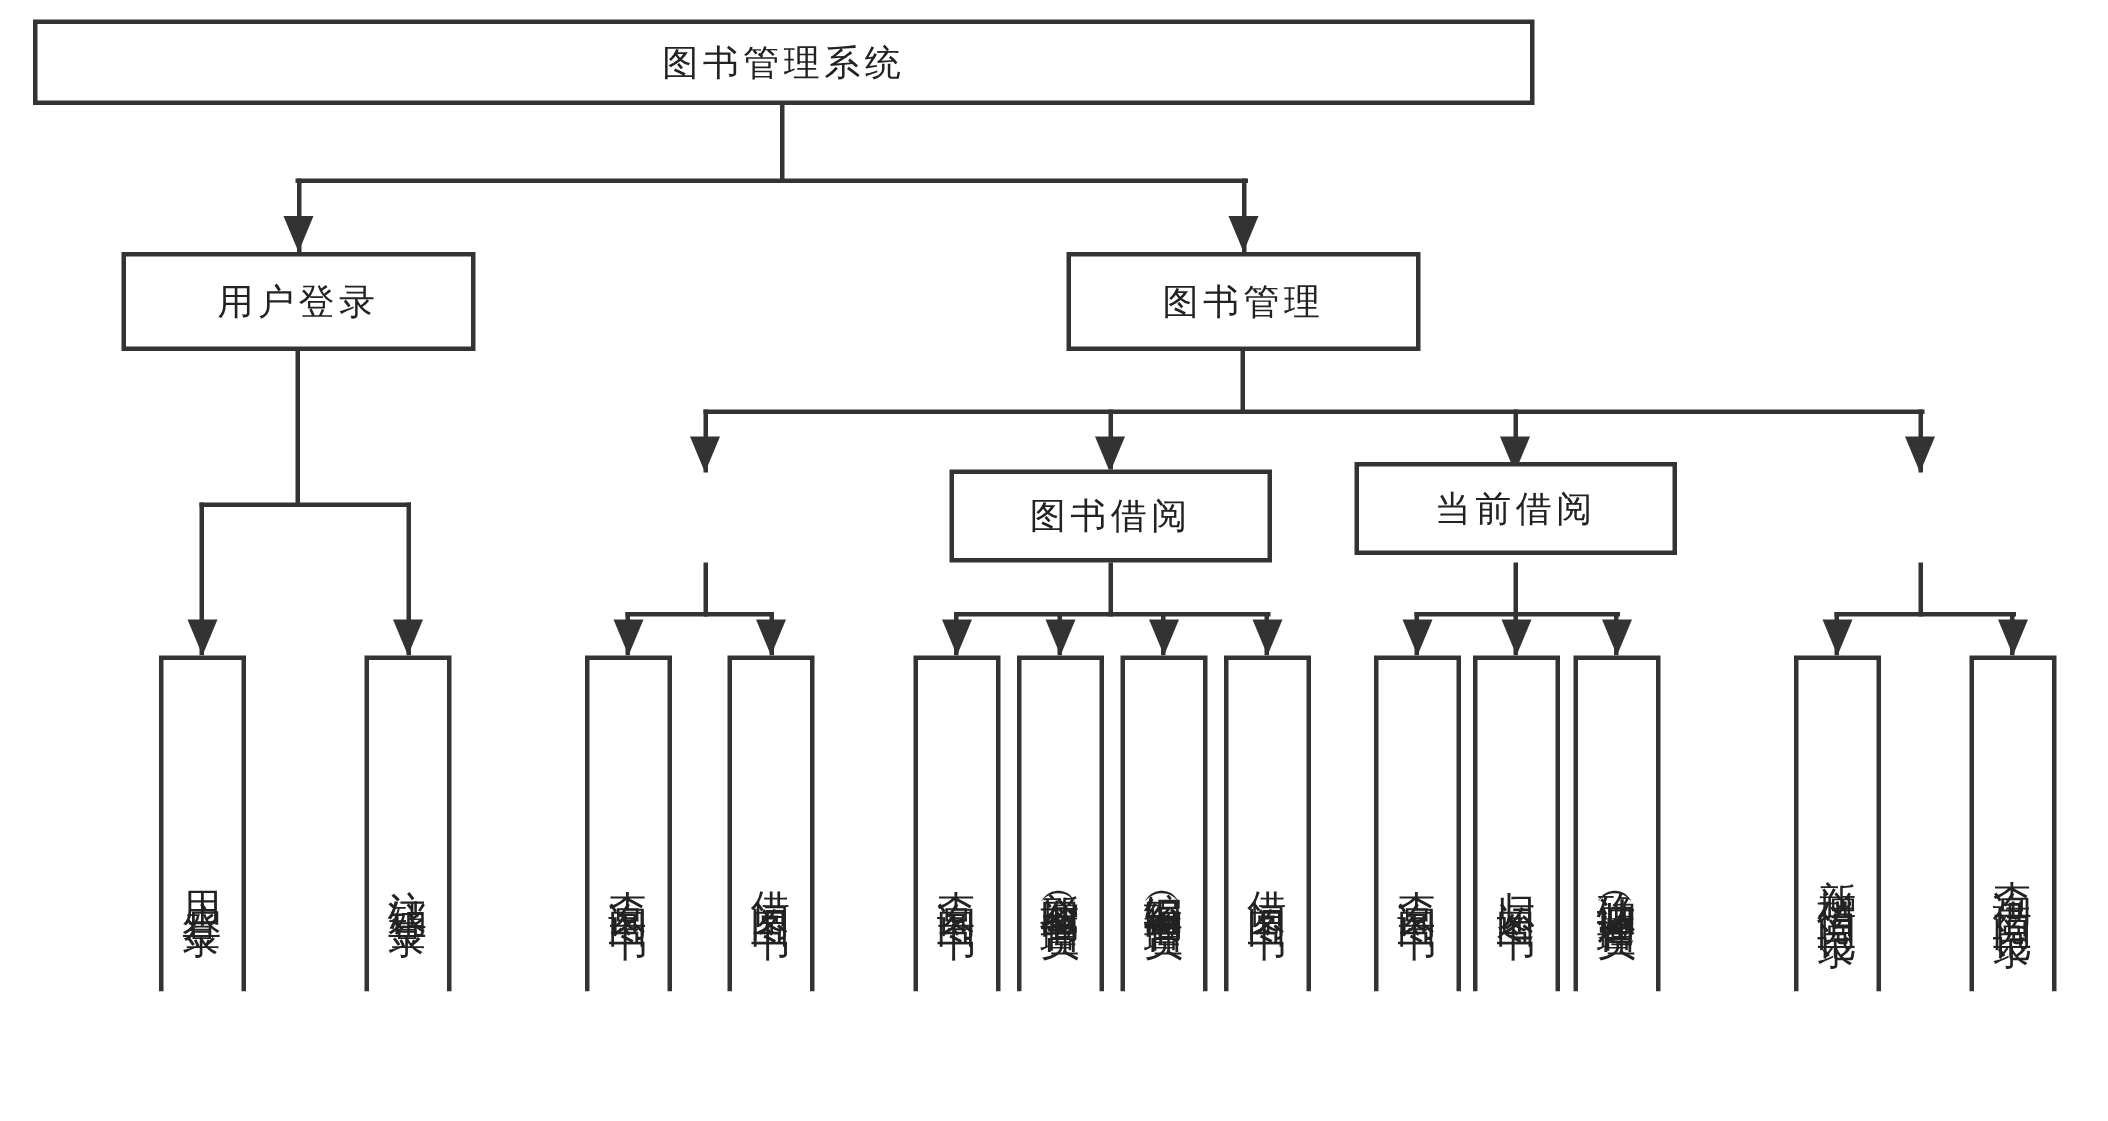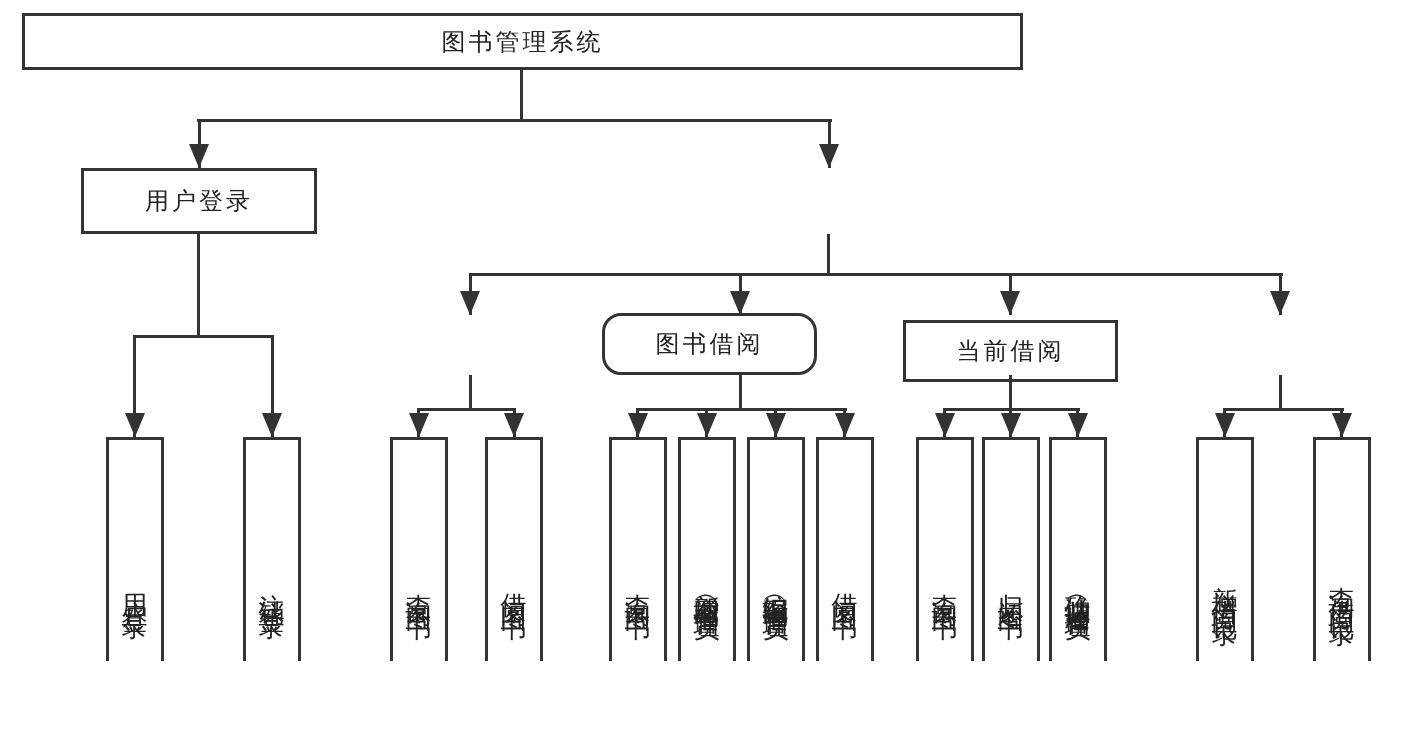--- a/index.html
+++ b/index.html
@@ -70,43 +70,46 @@
   <div class="vl" style="left:520px; top:69px; height:53px;"></div>
   <div class="hl" style="left:197px; top:119px; width:635px;"></div>
   <div class="vl" style="left:198px; top:119px; height:49px;"></div>
   <div class="vl" style="left:828px; top:119px; height:49px;"></div>
   <div class="ar" style="left:189px; top:144px;"></div>
   <div class="ar" style="left:819px; top:144px;"></div>
 
   <div class="node" style="left:81px; top:168px; width:236px; height:66px;">
     <span>用户登录</span>
   </div>
+  <div class="node" style="left:711px; top:168px; width:236px; height:66px;">
+    <span>图书管理</span>
+  </div>
 
   <div class="vl" style="left:197px; top:234px; height:104px;"></div>
   <div class="hl" style="left:133px; top:335px; width:141px;"></div>
   <div class="vl" style="left:133px; top:335px; height:102px;"></div>
   <div class="vl" style="left:271px; top:335px; height:102px;"></div>
   <div class="ar" style="left:125px; top:413px;"></div>
   <div class="ar" style="left:262px; top:413px;"></div>
 
   <div class="vl" style="left:827px; top:234px; height:42px;"></div>
   <div class="hl" style="left:469px; top:273px; width:814px;"></div>
   <div class="vl" style="left:469px; top:273px; height:42px;"></div>
   <div class="vl" style="left:739px; top:273px; height:42px;"></div>
   <div class="vl" style="left:1009px; top:273px; height:42px;"></div>
   <div class="vl" style="left:1279px; top:273px; height:42px;"></div>
   <div class="ar" style="left:460px; top:291px;"></div>
   <div class="ar" style="left:730px; top:291px;"></div>
   <div class="ar" style="left:1000px; top:291px;"></div>
   <div class="ar" style="left:1270px; top:291px;"></div>
 
-  <div class="node" style="left:602px; top:313px; width:215px; height:62px;border-radius:19px;">
+  <div class="node" style="left:633px; top:313px; width:215px; height:62px;">
     <span>图书借阅</span>
   </div>
-  <div class="node" style="left:903px; top:320px; width:215px; height:62px;">
+  <div class="node" style="left:903px; top:308px; width:215px; height:62px;">
     <span>当前借阅</span>
   </div>
 
   <div class="vl" style="left:469px; top:375px; height:36px;"></div>
   <div class="hl" style="left:417px; top:408px; width:99px;"></div>
   <div class="vl" style="left:417px; top:408px; height:29px;"></div>
   <div class="vl" style="left:513px; top:408px; height:29px;"></div>
   <div class="ar" style="left:409px; top:413px;"></div>
   <div class="ar" style="left:504px; top:413px;"></div>
 

